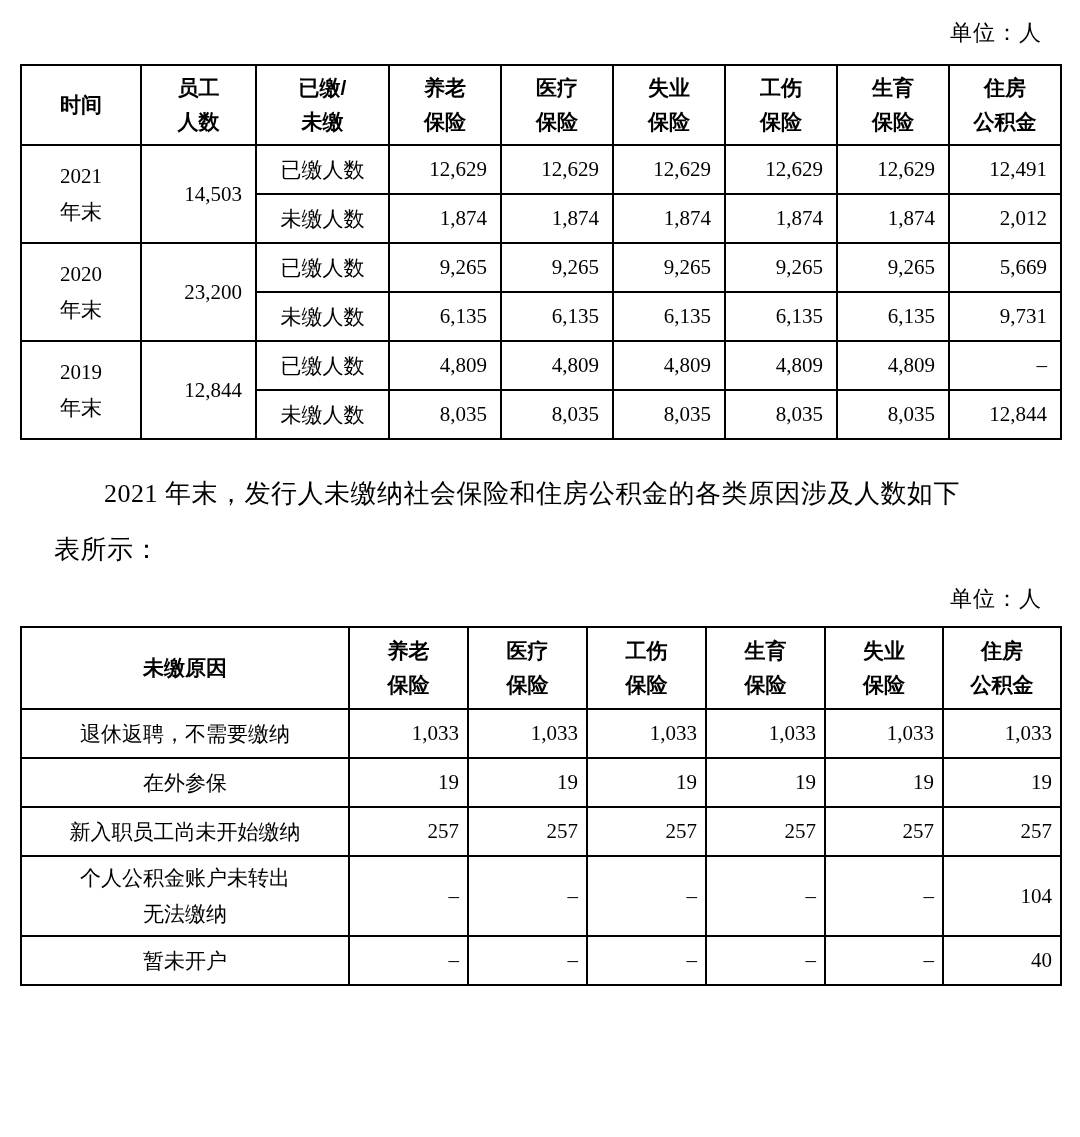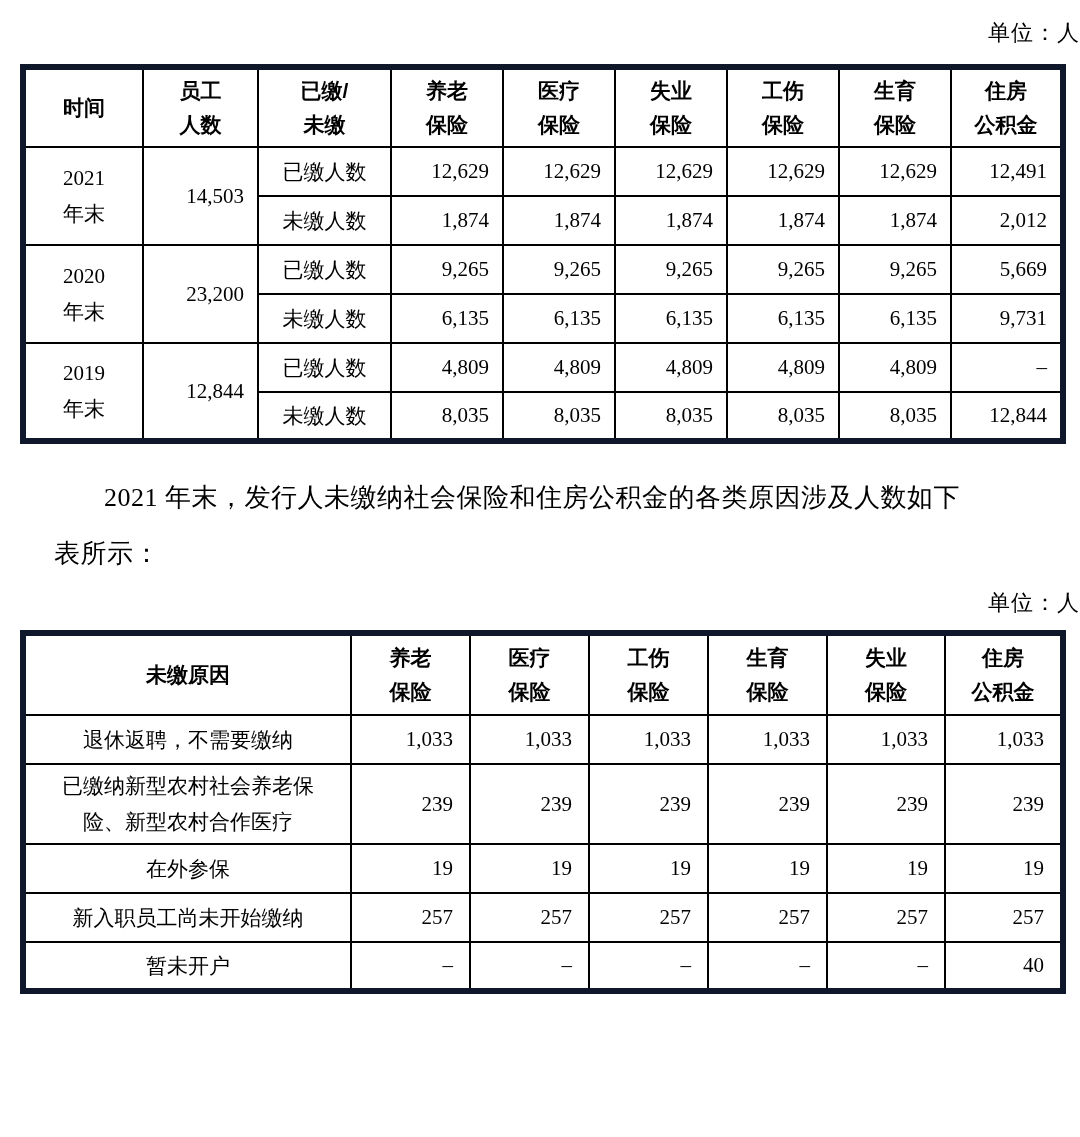--- a/index.html
+++ b/index.html
@@ -15,31 +15,32 @@
     height: 1137px;
     background: #ffffff;
     box-sizing: border-box;
     padding-top: 14px;
     overflow: hidden;
   }
   .unit-label {
     font-size: 22px;
     line-height: 30px;
     text-align: right;
+    padding-right: 38px;
     letter-spacing: 1px;
   }
   .unit-top { margin: 4px 0 16px 0; }
   .unit-mid { margin: 6px 0 12px 0; }
 
   table {
     border-collapse: collapse;
     table-layout: fixed;
     width: 1040px;
     margin-left: 20px;
-    border: 6px solid #0f172a;
+    border: 2px solid #0f172a;
   }
   th, td {
     border: 2px solid #000000;
     font-size: 21px;
     padding: 3px 6px;
     box-sizing: border-box;
     overflow: hidden;
   }
   th {
     font-family: "Liberation Sans", "DejaVu Sans", sans-serif;
@@ -53,21 +54,21 @@
   .t2 thead tr { height: 82px; margin-top: 16px; }
   .t2 tbody tr { height: 49px; }
 
   td.center { text-align: center; }
   td.pre { white-space: pre-line; line-height: 36px; }
   td.num {
     text-align: right;
     padding-right: 13px;
     font-variant-numeric: tabular-nums;
   }
-  .t2 td.num { padding-right: 16px; text-align: right; }
+  .t2 td.num { padding-right: 8px; text-align: right; }
   .t2 td.reason { line-height: 36px; }
 
   .para {
     font-size: 26px;
     line-height: 56px;
     margin: 26px 40px 2px 54px;
     text-indent: 50px;
     white-space: pre-line;
     letter-spacing: 0.5px;
   }
@@ -215,46 +216,46 @@
         <tr>
           <td class="center pre reason">退休返聘，不需要缴纳</td>
           <td class="num">1,033</td>
           <td class="num">1,033</td>
           <td class="num">1,033</td>
           <td class="num">1,033</td>
           <td class="num">1,033</td>
           <td class="num">1,033</td>
         </tr>
         <tr>
-          <td class="center pre reason">已缴纳新型农村社会养老保
-险、新型农村合作医疗</td>
-          <td class="num">239</td>
-          <td class="num">239</td>
-          <td class="num">239</td>
-          <td class="num">239</td>
-          <td class="num">239</td>
-          <td class="num">239</td>
-        </tr>
-        <tr>
           <td class="center pre reason">在外参保</td>
           <td class="num">19</td>
           <td class="num">19</td>
           <td class="num">19</td>
           <td class="num">19</td>
           <td class="num">19</td>
           <td class="num">19</td>
         </tr>
         <tr>
           <td class="center pre reason">新入职员工尚未开始缴纳</td>
           <td class="num">257</td>
           <td class="num">257</td>
           <td class="num">257</td>
           <td class="num">257</td>
           <td class="num">257</td>
           <td class="num">257</td>
+        </tr>
+        <tr>
+          <td class="center pre reason">个人公积金账户未转出
+无法缴纳</td>
+          <td class="num">–</td>
+          <td class="num">–</td>
+          <td class="num">–</td>
+          <td class="num">–</td>
+          <td class="num">–</td>
+          <td class="num">104</td>
         </tr>
         <tr>
           <td class="center pre reason">暂未开户</td>
           <td class="num">–</td>
           <td class="num">–</td>
           <td class="num">–</td>
           <td class="num">–</td>
           <td class="num">–</td>
           <td class="num">40</td>
         </tr>

